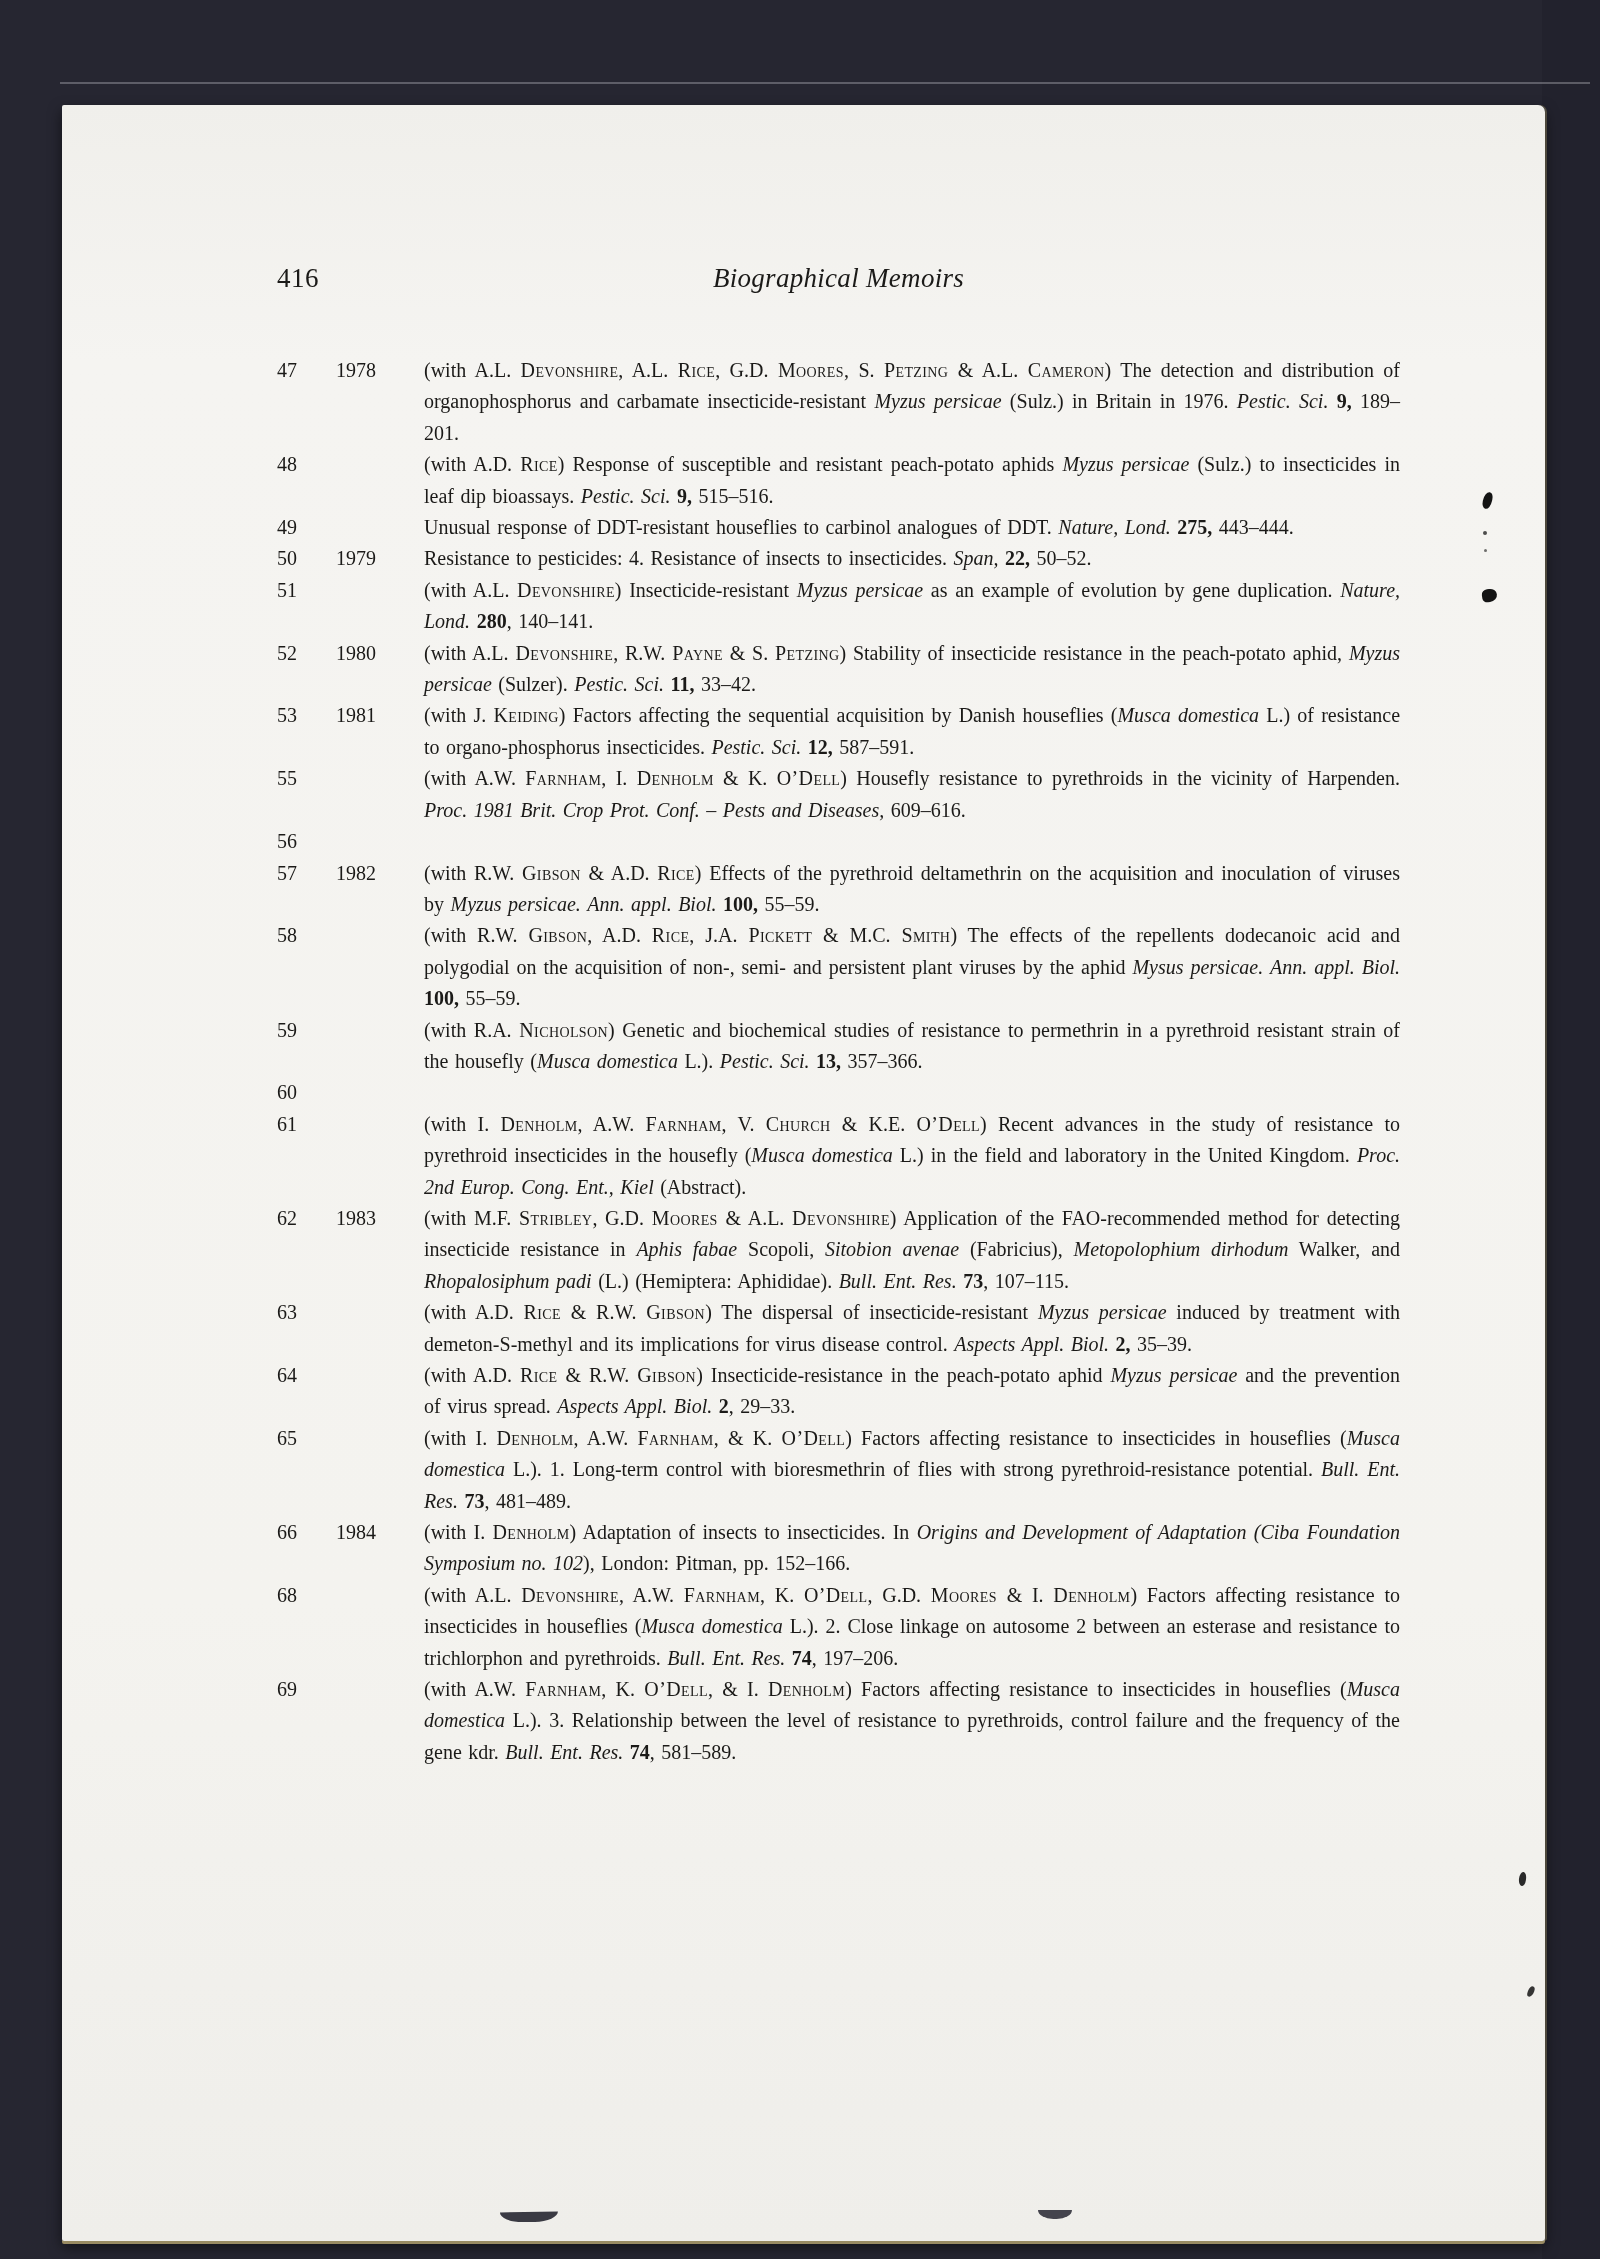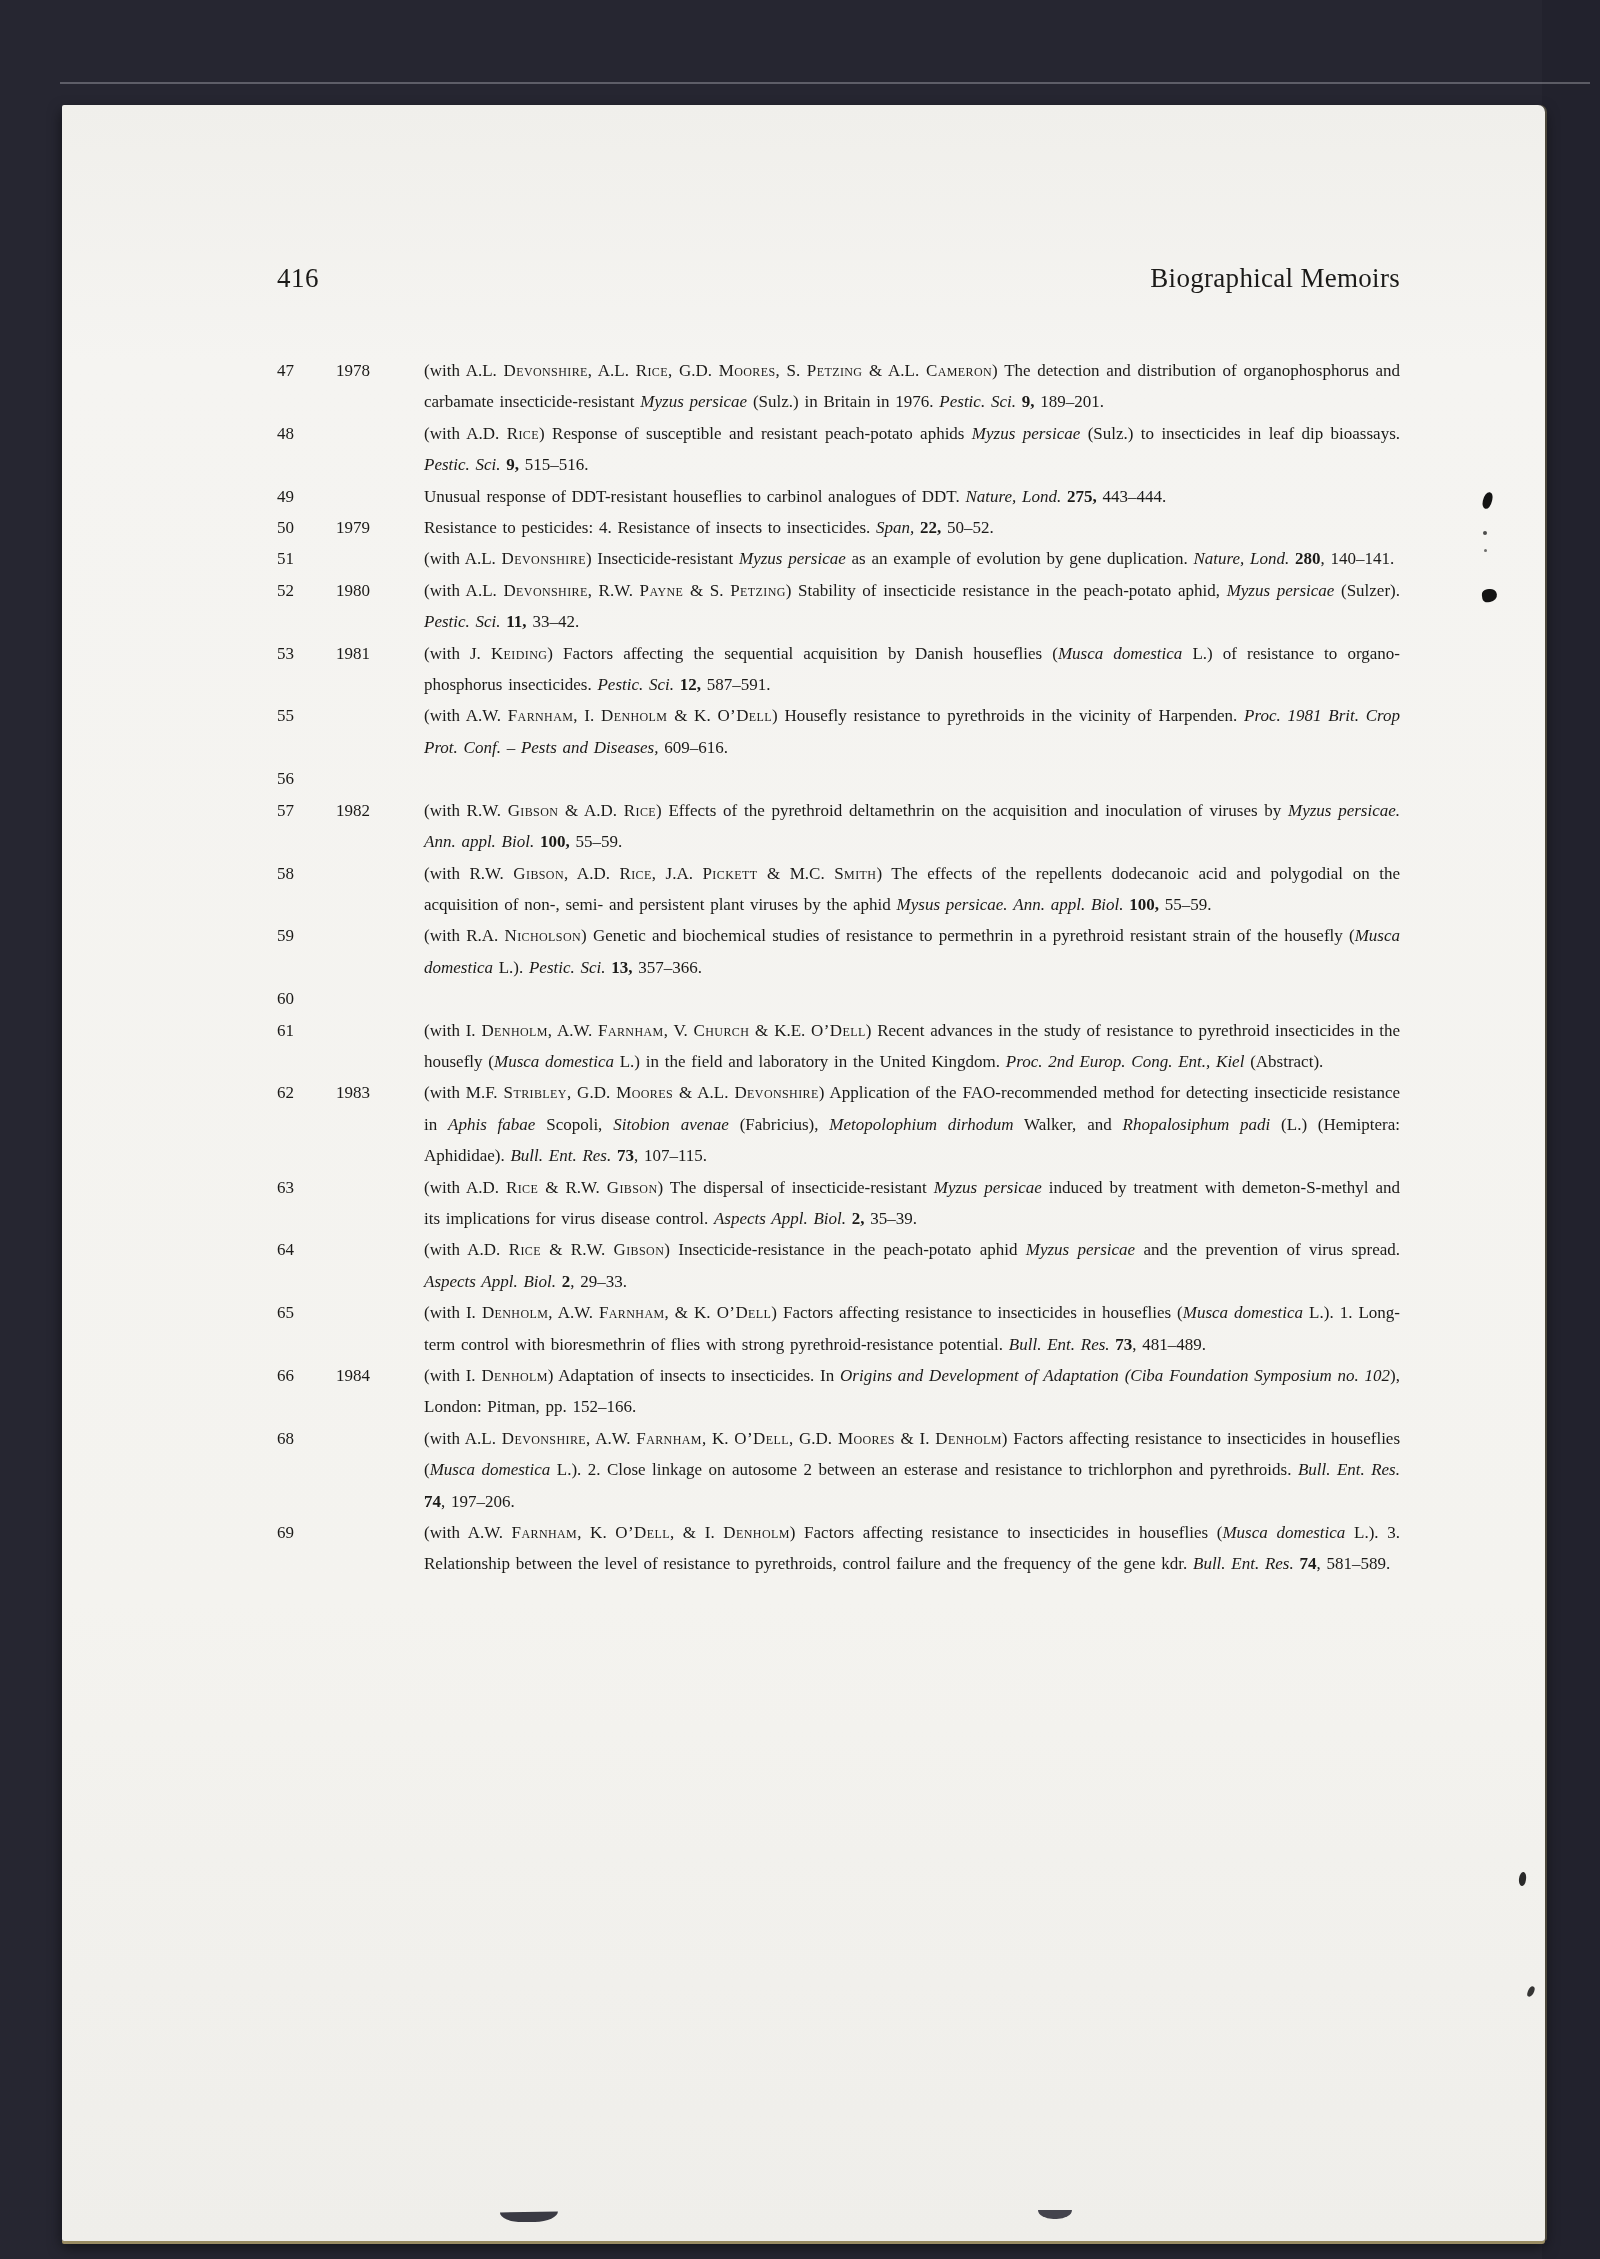--- a/index.html
+++ b/index.html
@@ -34,25 +34,25 @@
     border-radius:2px 7px 3px 2px;
     box-shadow:0 3px 0 rgba(176,160,110,.85), 2px 0 0 rgba(176,160,110,.35), 0 6px 14px rgba(0,0,0,.55);
     margin-top:20px;
   }
   .page-header{
     position:absolute;left:215px;top:157px;width:1123px;height:34px;
     font-size:27px;line-height:32px;
   }
   .page-number{position:absolute;left:0;top:0;letter-spacing:.5px;}
   .running-title{
-    display:block;text-align:right;letter-spacing:.3px;
+    display:block;text-align:center;font-style:italic;letter-spacing:.3px;
   }
   .reference-list{
     position:absolute;left:215px;top:250px;width:1123px;
-    font-size:17px;line-height:31.4px;
+    font-size:20px;line-height:31.4px;
   }
   .ref-row{display:flex;align-items:flex-start;}
   .ref-num{flex:0 0 59px;}
   .ref-year{flex:0 0 88px;}
   .ref-text{
     width:976px;
     text-align:justify;
     word-spacing:1.5px;
   }
   .seg-p{}

